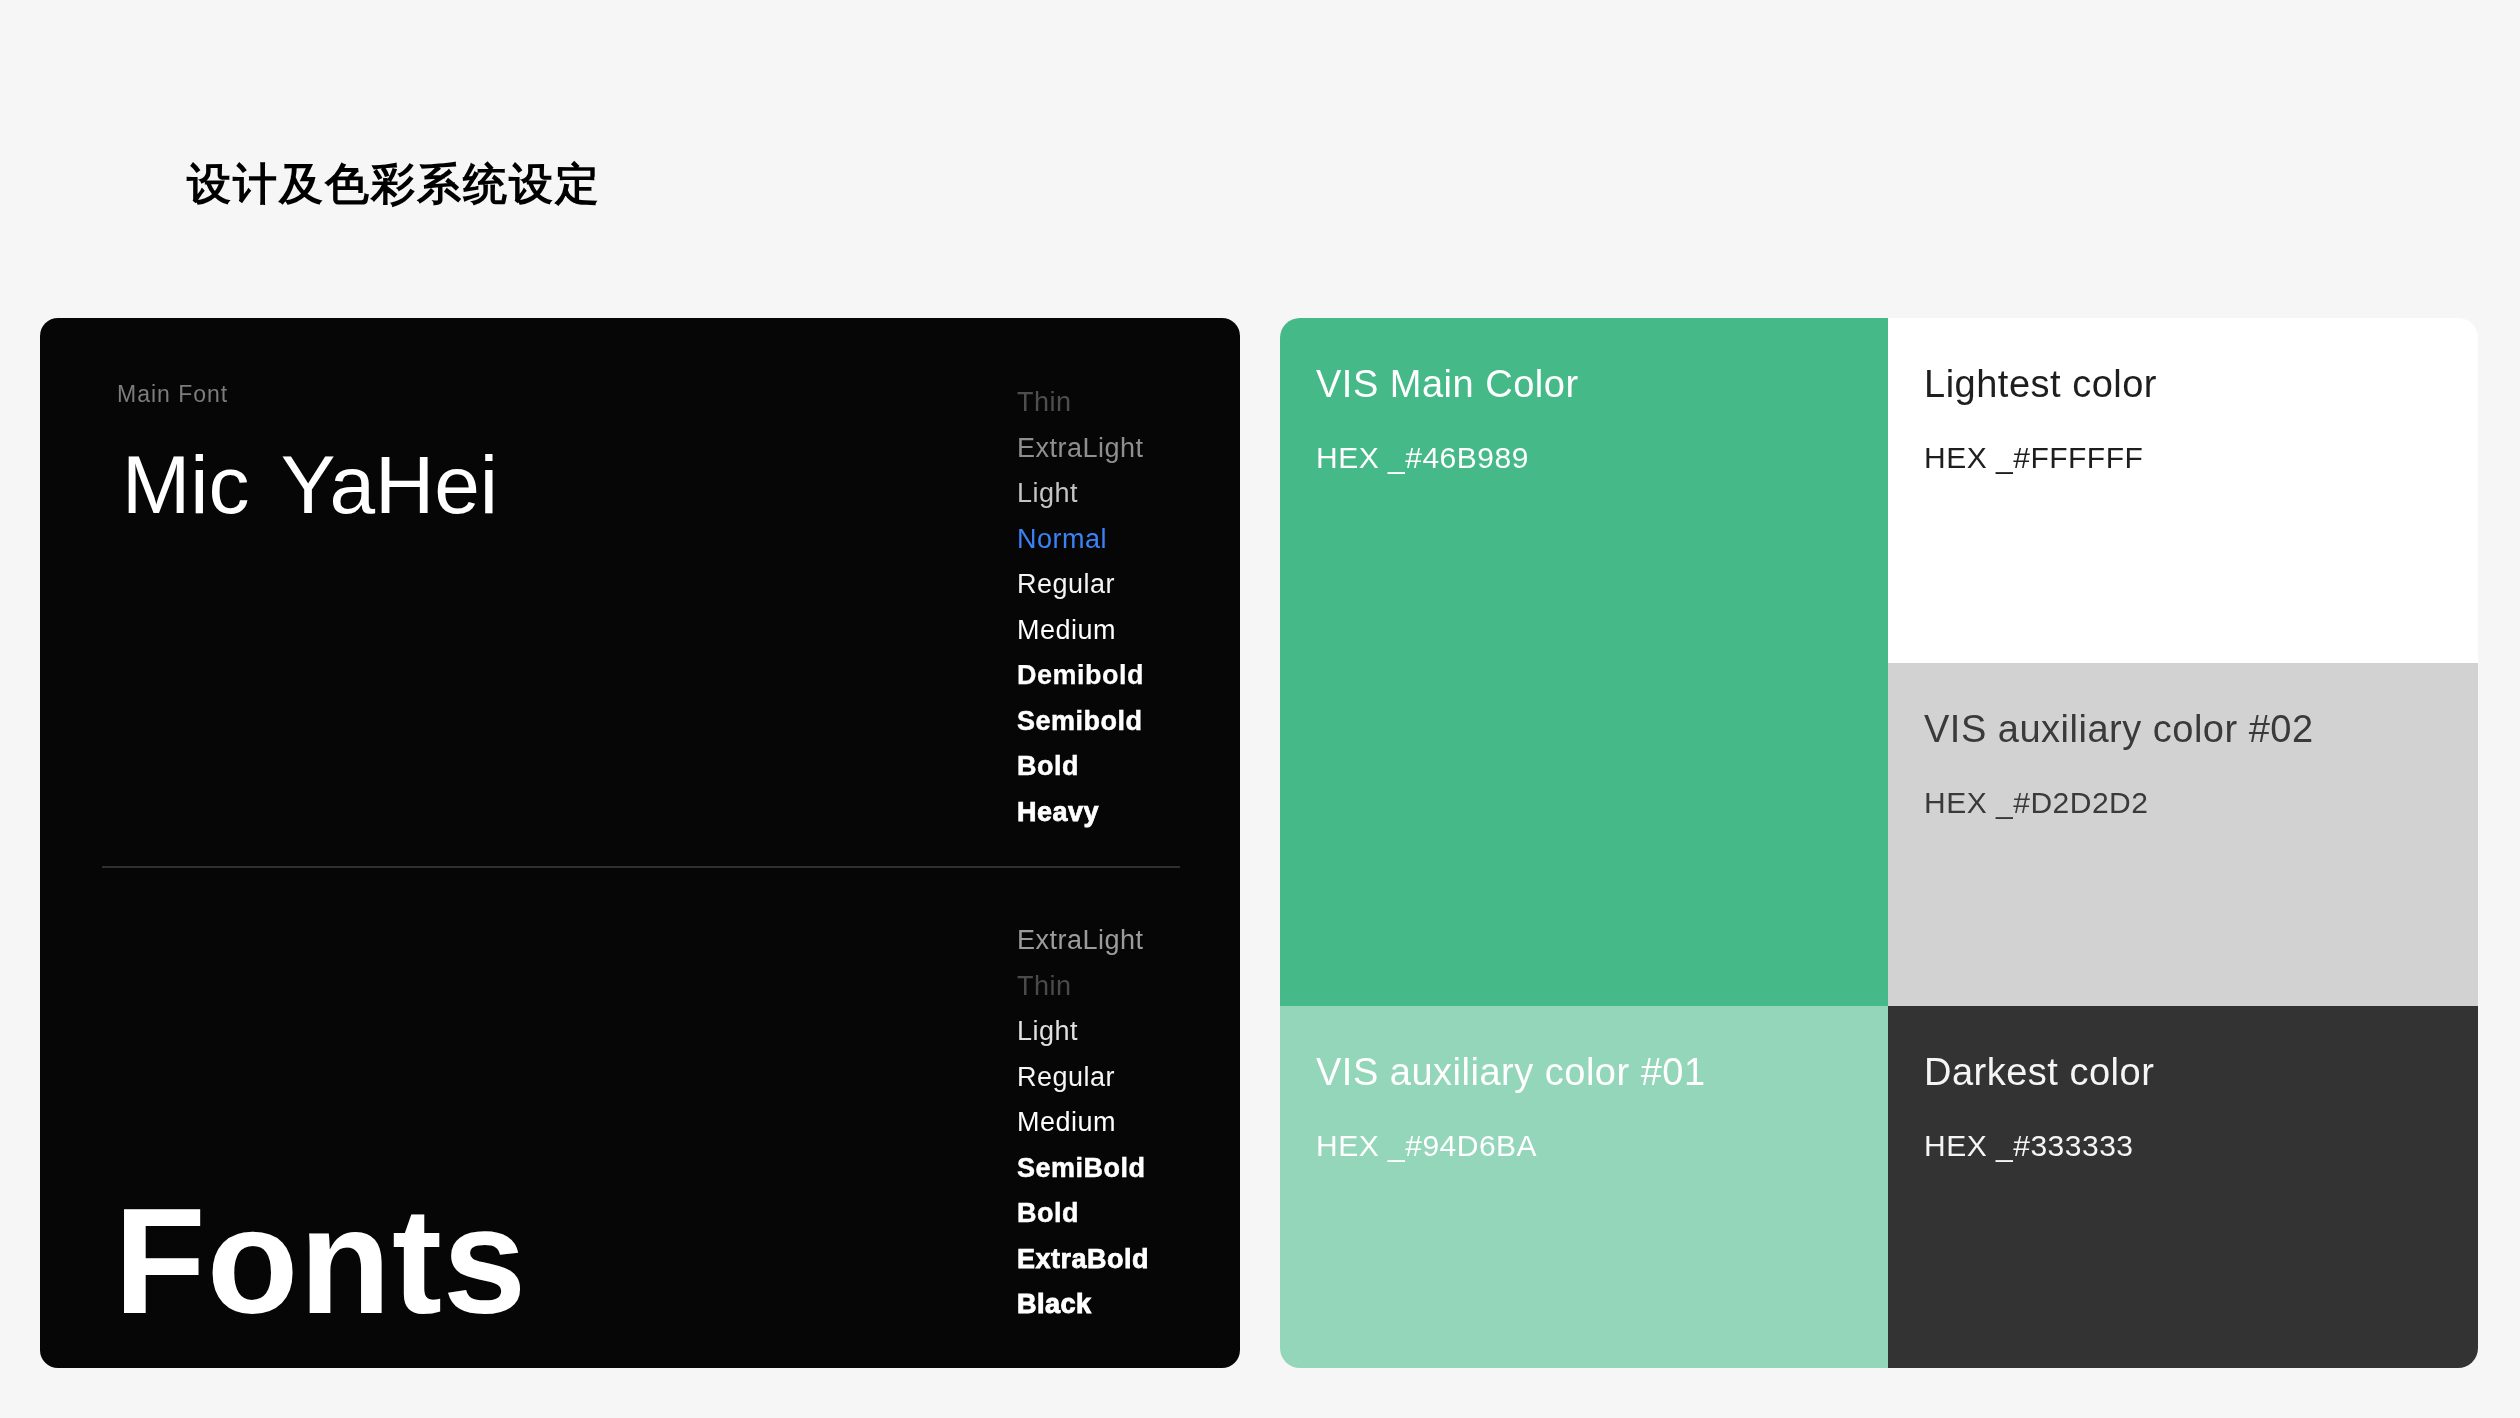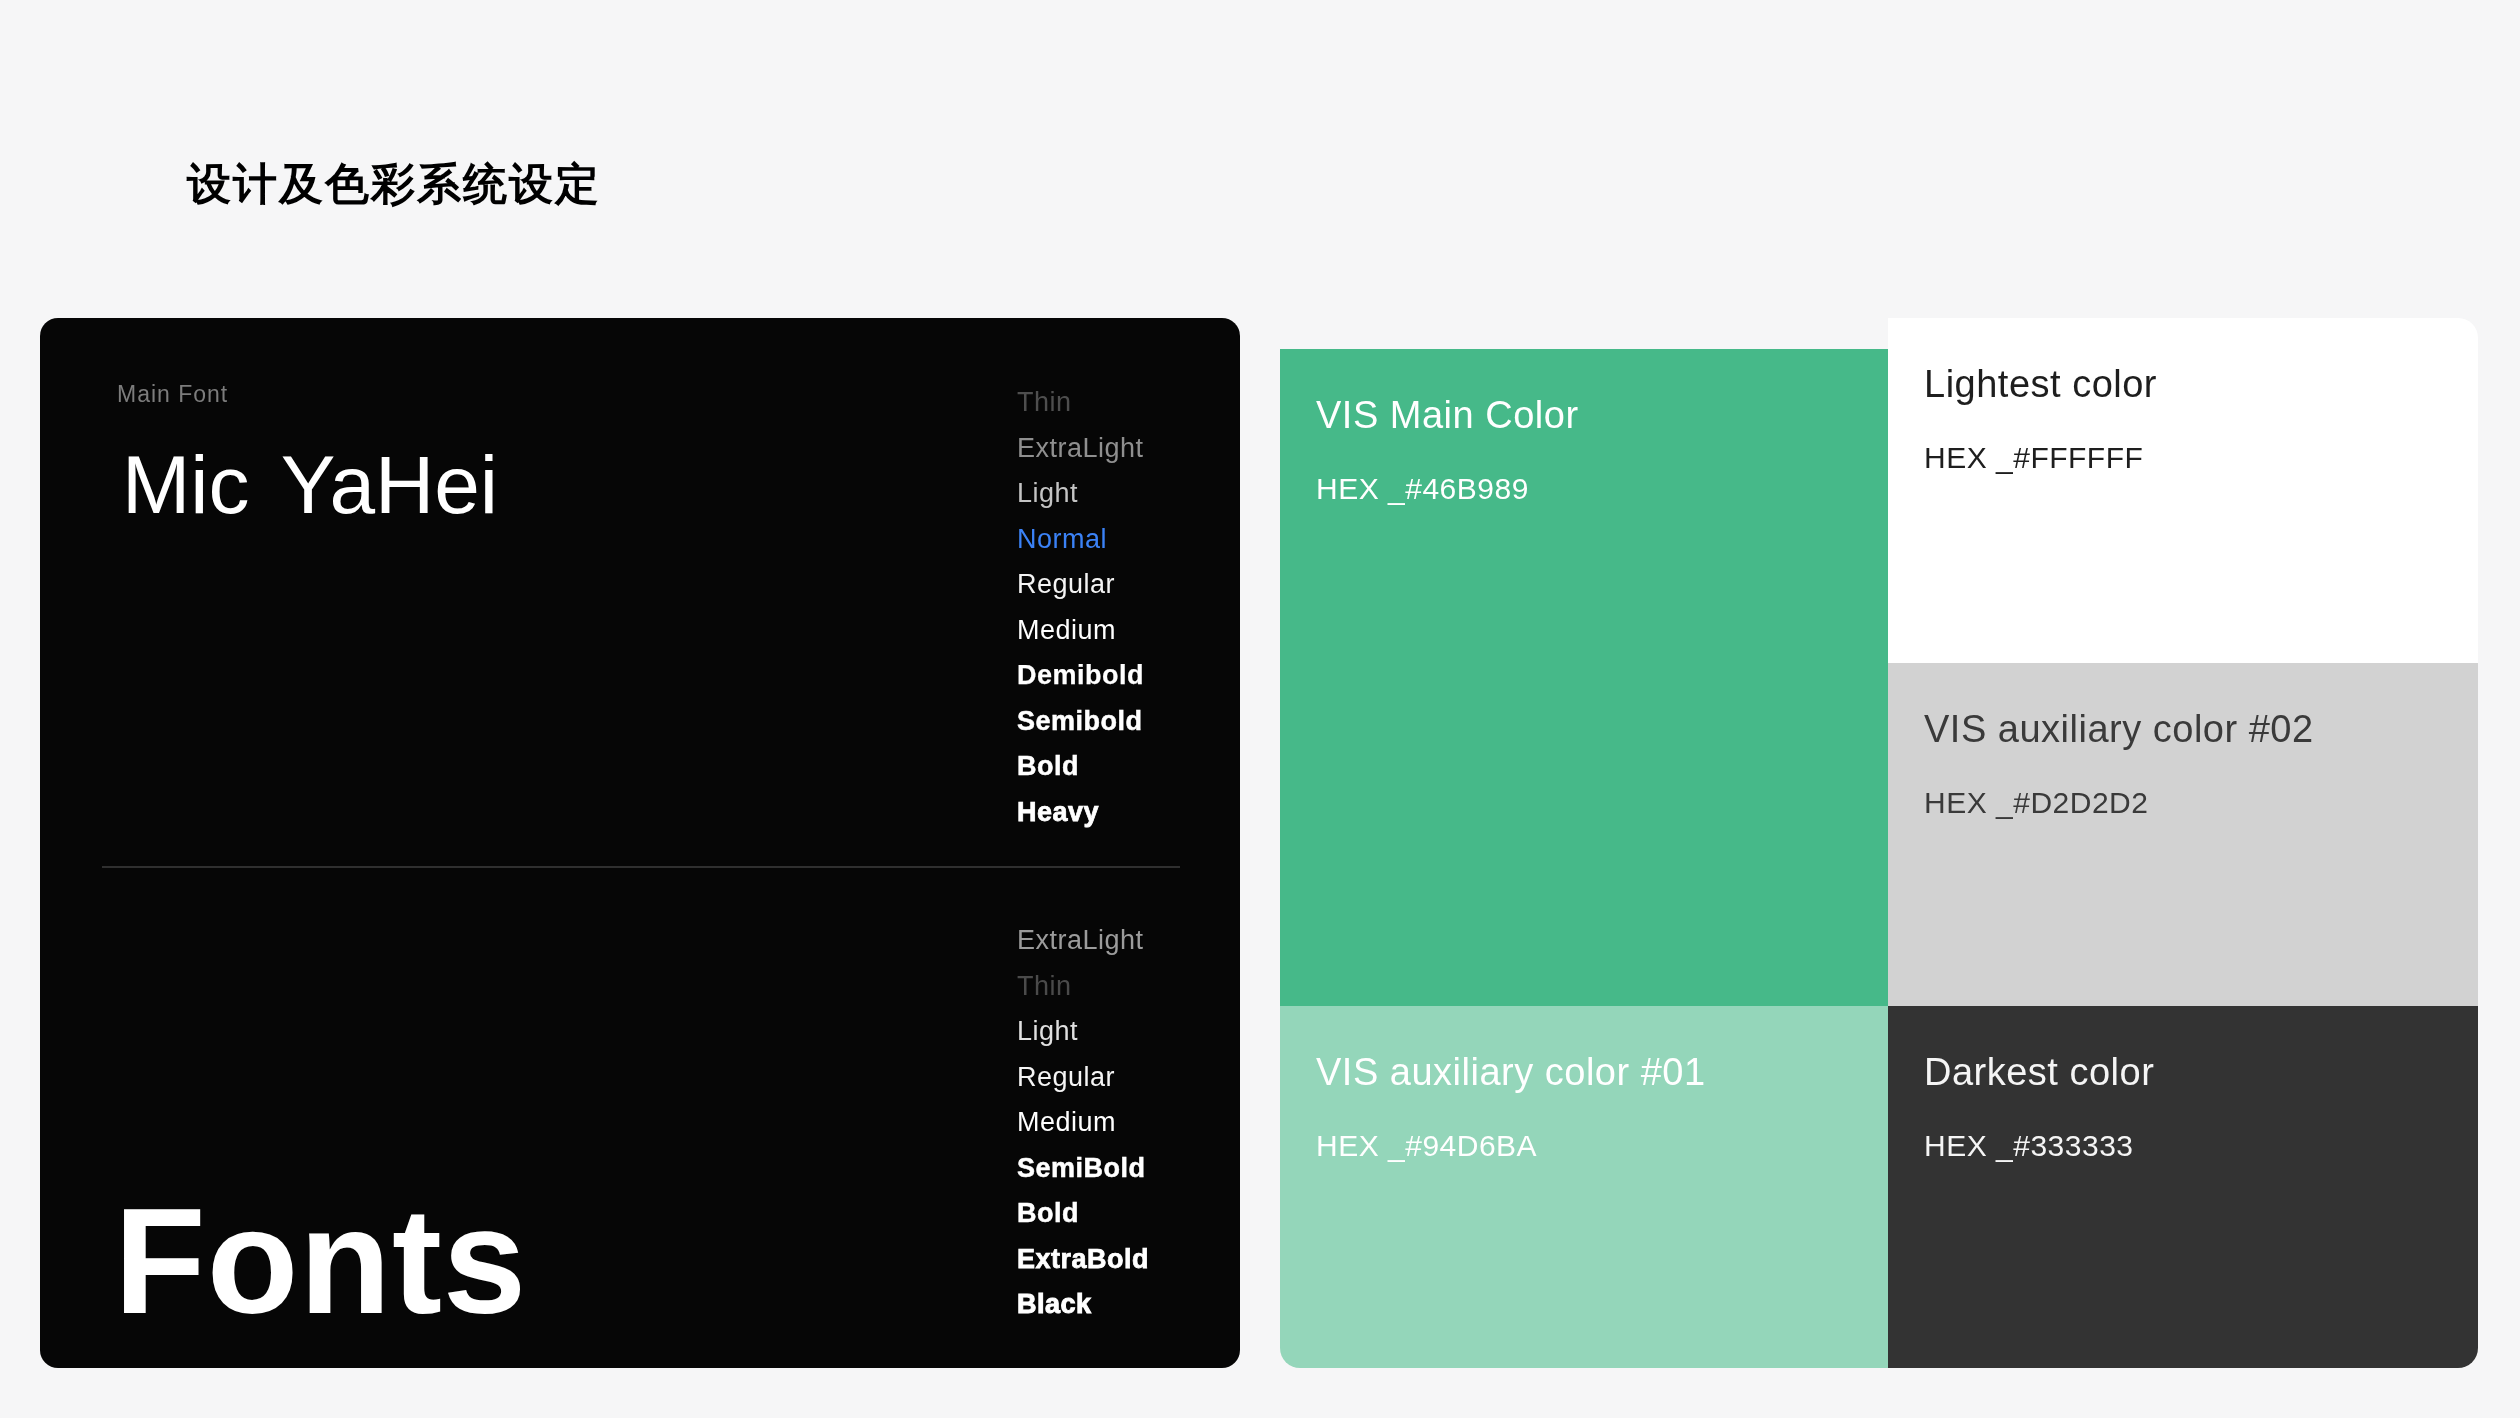--- a/index.html
+++ b/index.html
@@ -62,21 +62,21 @@
     font-size: 27px; line-height: 45.5px;
     letter-spacing: 0.5px; white-space: nowrap;
   }
   
   .color-grid {
     position: absolute; left: 1280px; top: 318px;
     width: 1198px; height: 1050px;
     border-radius: 20px; overflow: hidden;
   }
   .swatch { position: absolute; }
-  .swatch-0 { left: 0;     top: 0;     width: 608px; height: 688px; margin-top: 31px; }
+  .swatch-0 { left: 0;     top: 0;     width: 608px; height: 688px; }
   .swatch-1 { left: 608px; top: 0;     width: 590px; height: 345px; padding-left: 36px; }
   .swatch-2 { left: 608px; top: 345px; width: 590px; height: 343px; }
   .swatch-3 { left: 0;     top: 688px; width: 608px; height: 362px; padding-left: 27px; }
   .swatch-4 { left: 608px; top: 688px; width: 590px; height: 362px; }
   .swatch-title {
     position: absolute; left: 36px; top: 44px;
     font-size: 38px; line-height: 1.2; font-weight: 400;
     letter-spacing: 0.5px; white-space: nowrap;
   }
   .swatch-hex {

